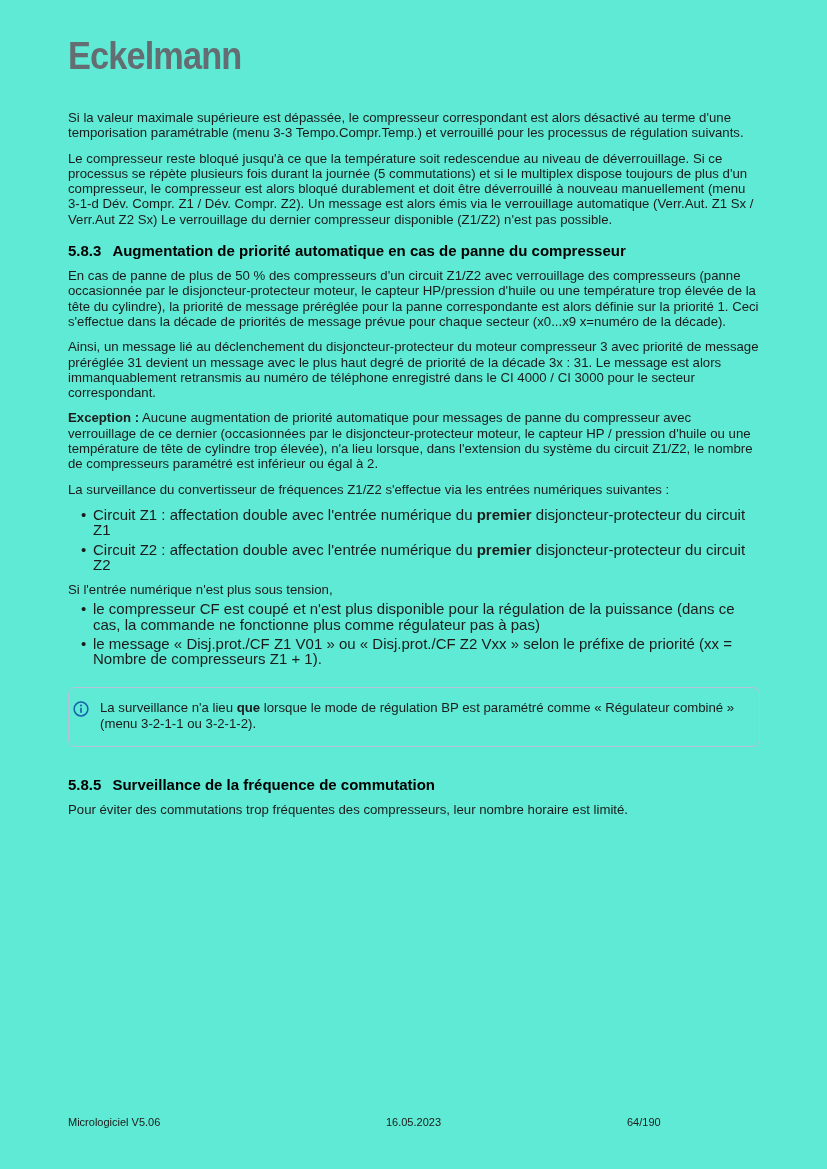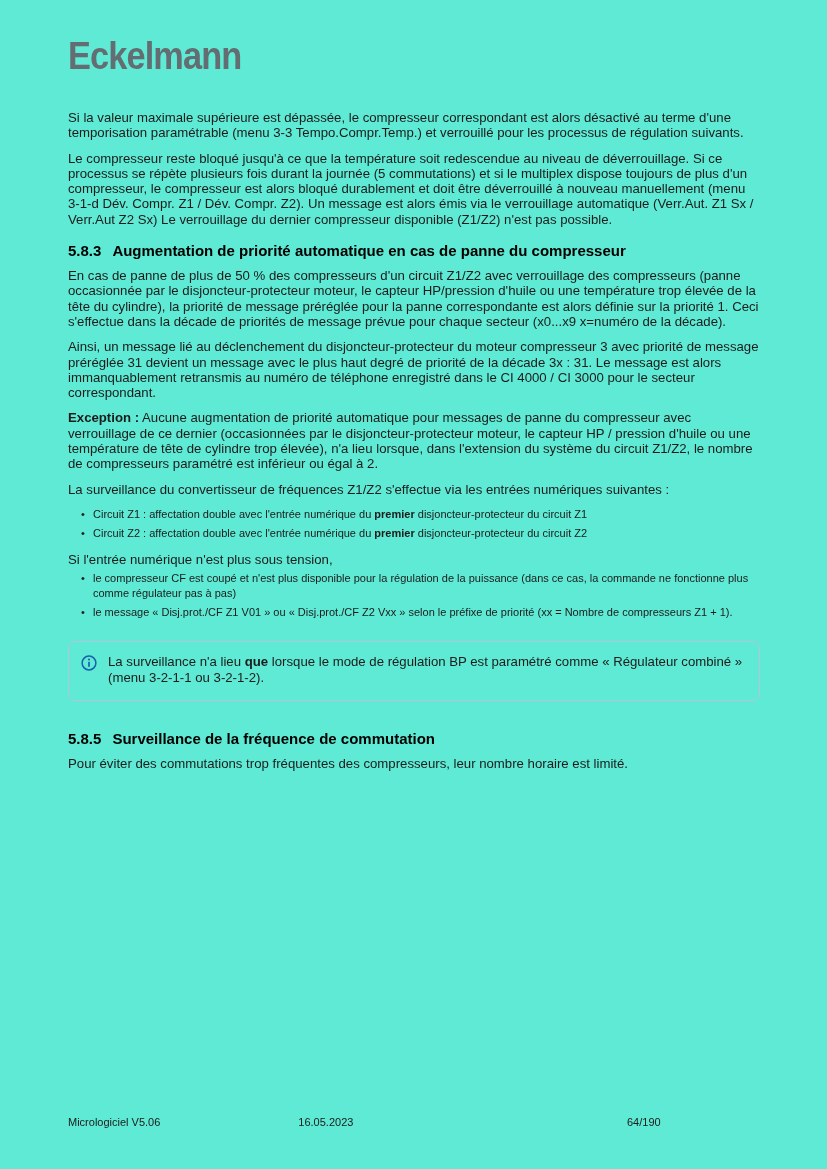--- a/index.html
+++ b/index.html
@@ -30,42 +30,42 @@
   h2.sec {
     margin:16px 0 9px 0;
     font-size:15px; line-height:16px; font-weight:bold; color:#000;
   }
   h2.sec .num { margin-right:11px; }
   ul.blist {
     list-style:none; margin:0 0 10px 0; padding:0 0 0 13px;
   }
   ul.blist li {
     position:relative; padding-left:12px;
-    font-size:11px; line-height:15.3px;
+    font-size:15px; line-height:15.3px;
     margin-bottom:4px;
   }
   ul.blist li::before {
     content:"\2022";
     position:absolute; left:0; top:0;
   }
   .note {
     margin-top:20px;
     border:1.5px solid #b5c4d9; border-radius:7px;
-    padding:12px 16px 13px 12px;
+    padding:12px 16px 13px 4px;
     display:flex; align-items:flex-start; gap:11px;
   }
   .note .txt { font-size:13.2px; line-height:16.5px; }
   .note svg { flex:0 0 auto; margin-top:1px; }
   h2.sec.h585 { margin-top:30px; }
   .footer {
     position:absolute; left:68px; top:1116px; width:691px;
     display:flex; font-size:11px; color:#1b1b1b;
   }
   .footer span { flex:1; }
-  .footer .c { text-align:left; }
+  .footer .c { text-align:center; }
   .footer .r { text-align:center; }
   b { font-weight:bold; }
 </style>
 </head>
 <body>
 
 <div class="page">
 
   <div class="logo">Eckelmann</div>
 

